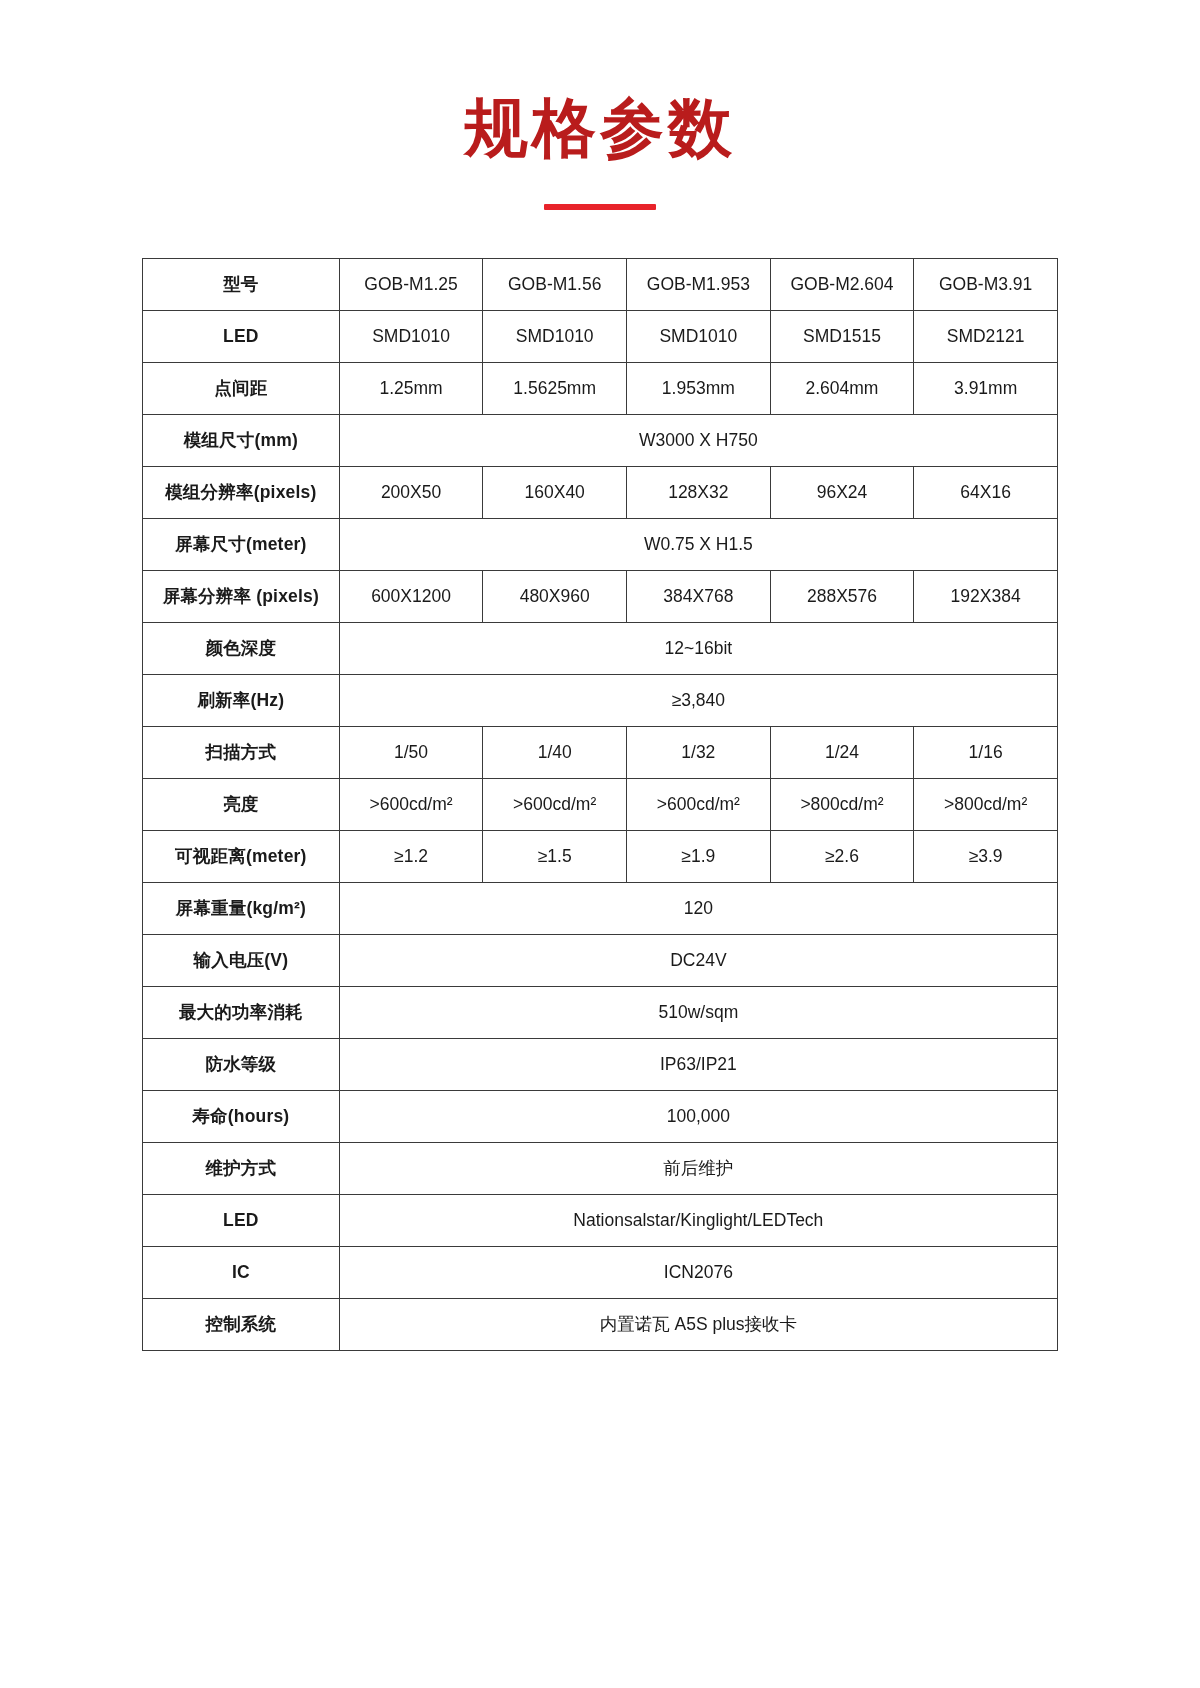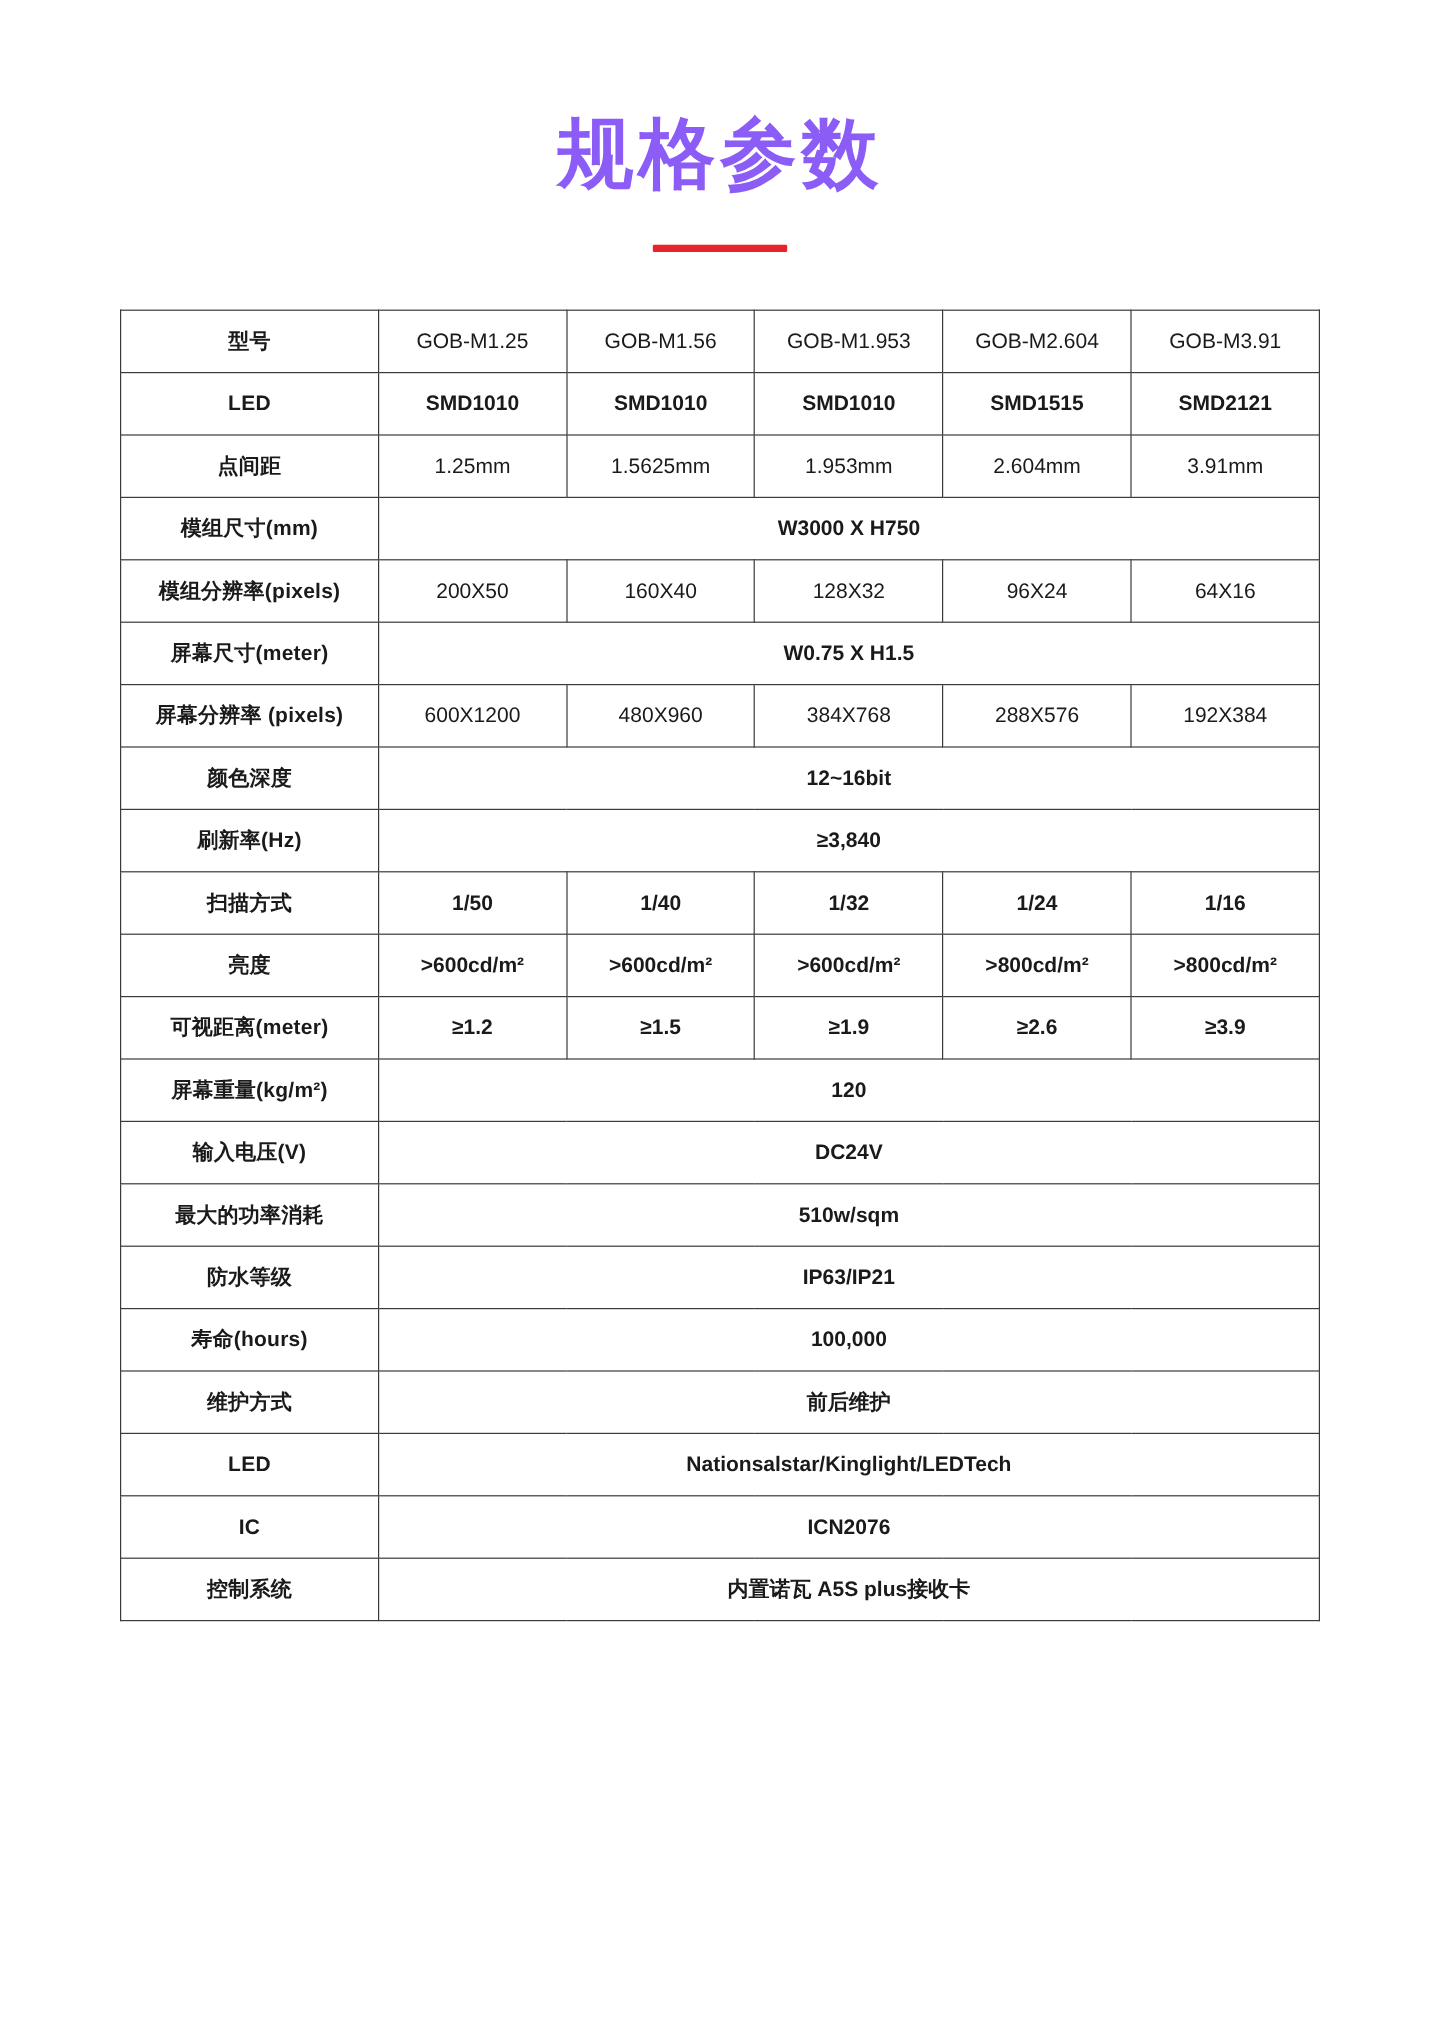--- a/index.html
+++ b/index.html
@@ -23,32 +23,32 @@
   .title-block {
     text-align: center;
     padding-top: 92px;
   }
   .page-title {
     font-size: 64px;
     font-weight: bold;
     letter-spacing: 4px;
     line-height: 1.15;
     margin: 0;
-    color: #8b5cf6;
+    color: #b91c1c;
   }
   .title-rule {
     width: 112px;
     height: 6px;
     background: #e8232a;
     margin: 38px auto 0 auto;
     border-radius: 1px;
   }
   .table-wrap {
     margin: 48px auto 0 auto;
-    width: 1000px;
+    width: 916px;
   }
   table.spec {
     width: 100%;
     border-collapse: collapse;
     table-layout: fixed;
   }
   table.spec col.label { width: 21.5%; }
   table.spec col.val { width: 15.7%; }
   table.spec td {
     border: 1px solid #3a3a3a;
@@ -58,21 +58,21 @@
     font-size: 17.5px;
     padding: 2px 4px;
     box-sizing: border-box;
   }
   table.spec td.label {
     font-weight: bold;
     font-size: 17.5px;
     letter-spacing: 0.2px;
   }
   table.spec td.val {
-    font-weight: bold;
+    font-weight: normal;
     font-size: 17.5px;
   }
   table.spec tr.bold-vals td.val {
     font-weight: normal;
   }
 </style>
 </head>
 <body>
 
 <div class="page">

